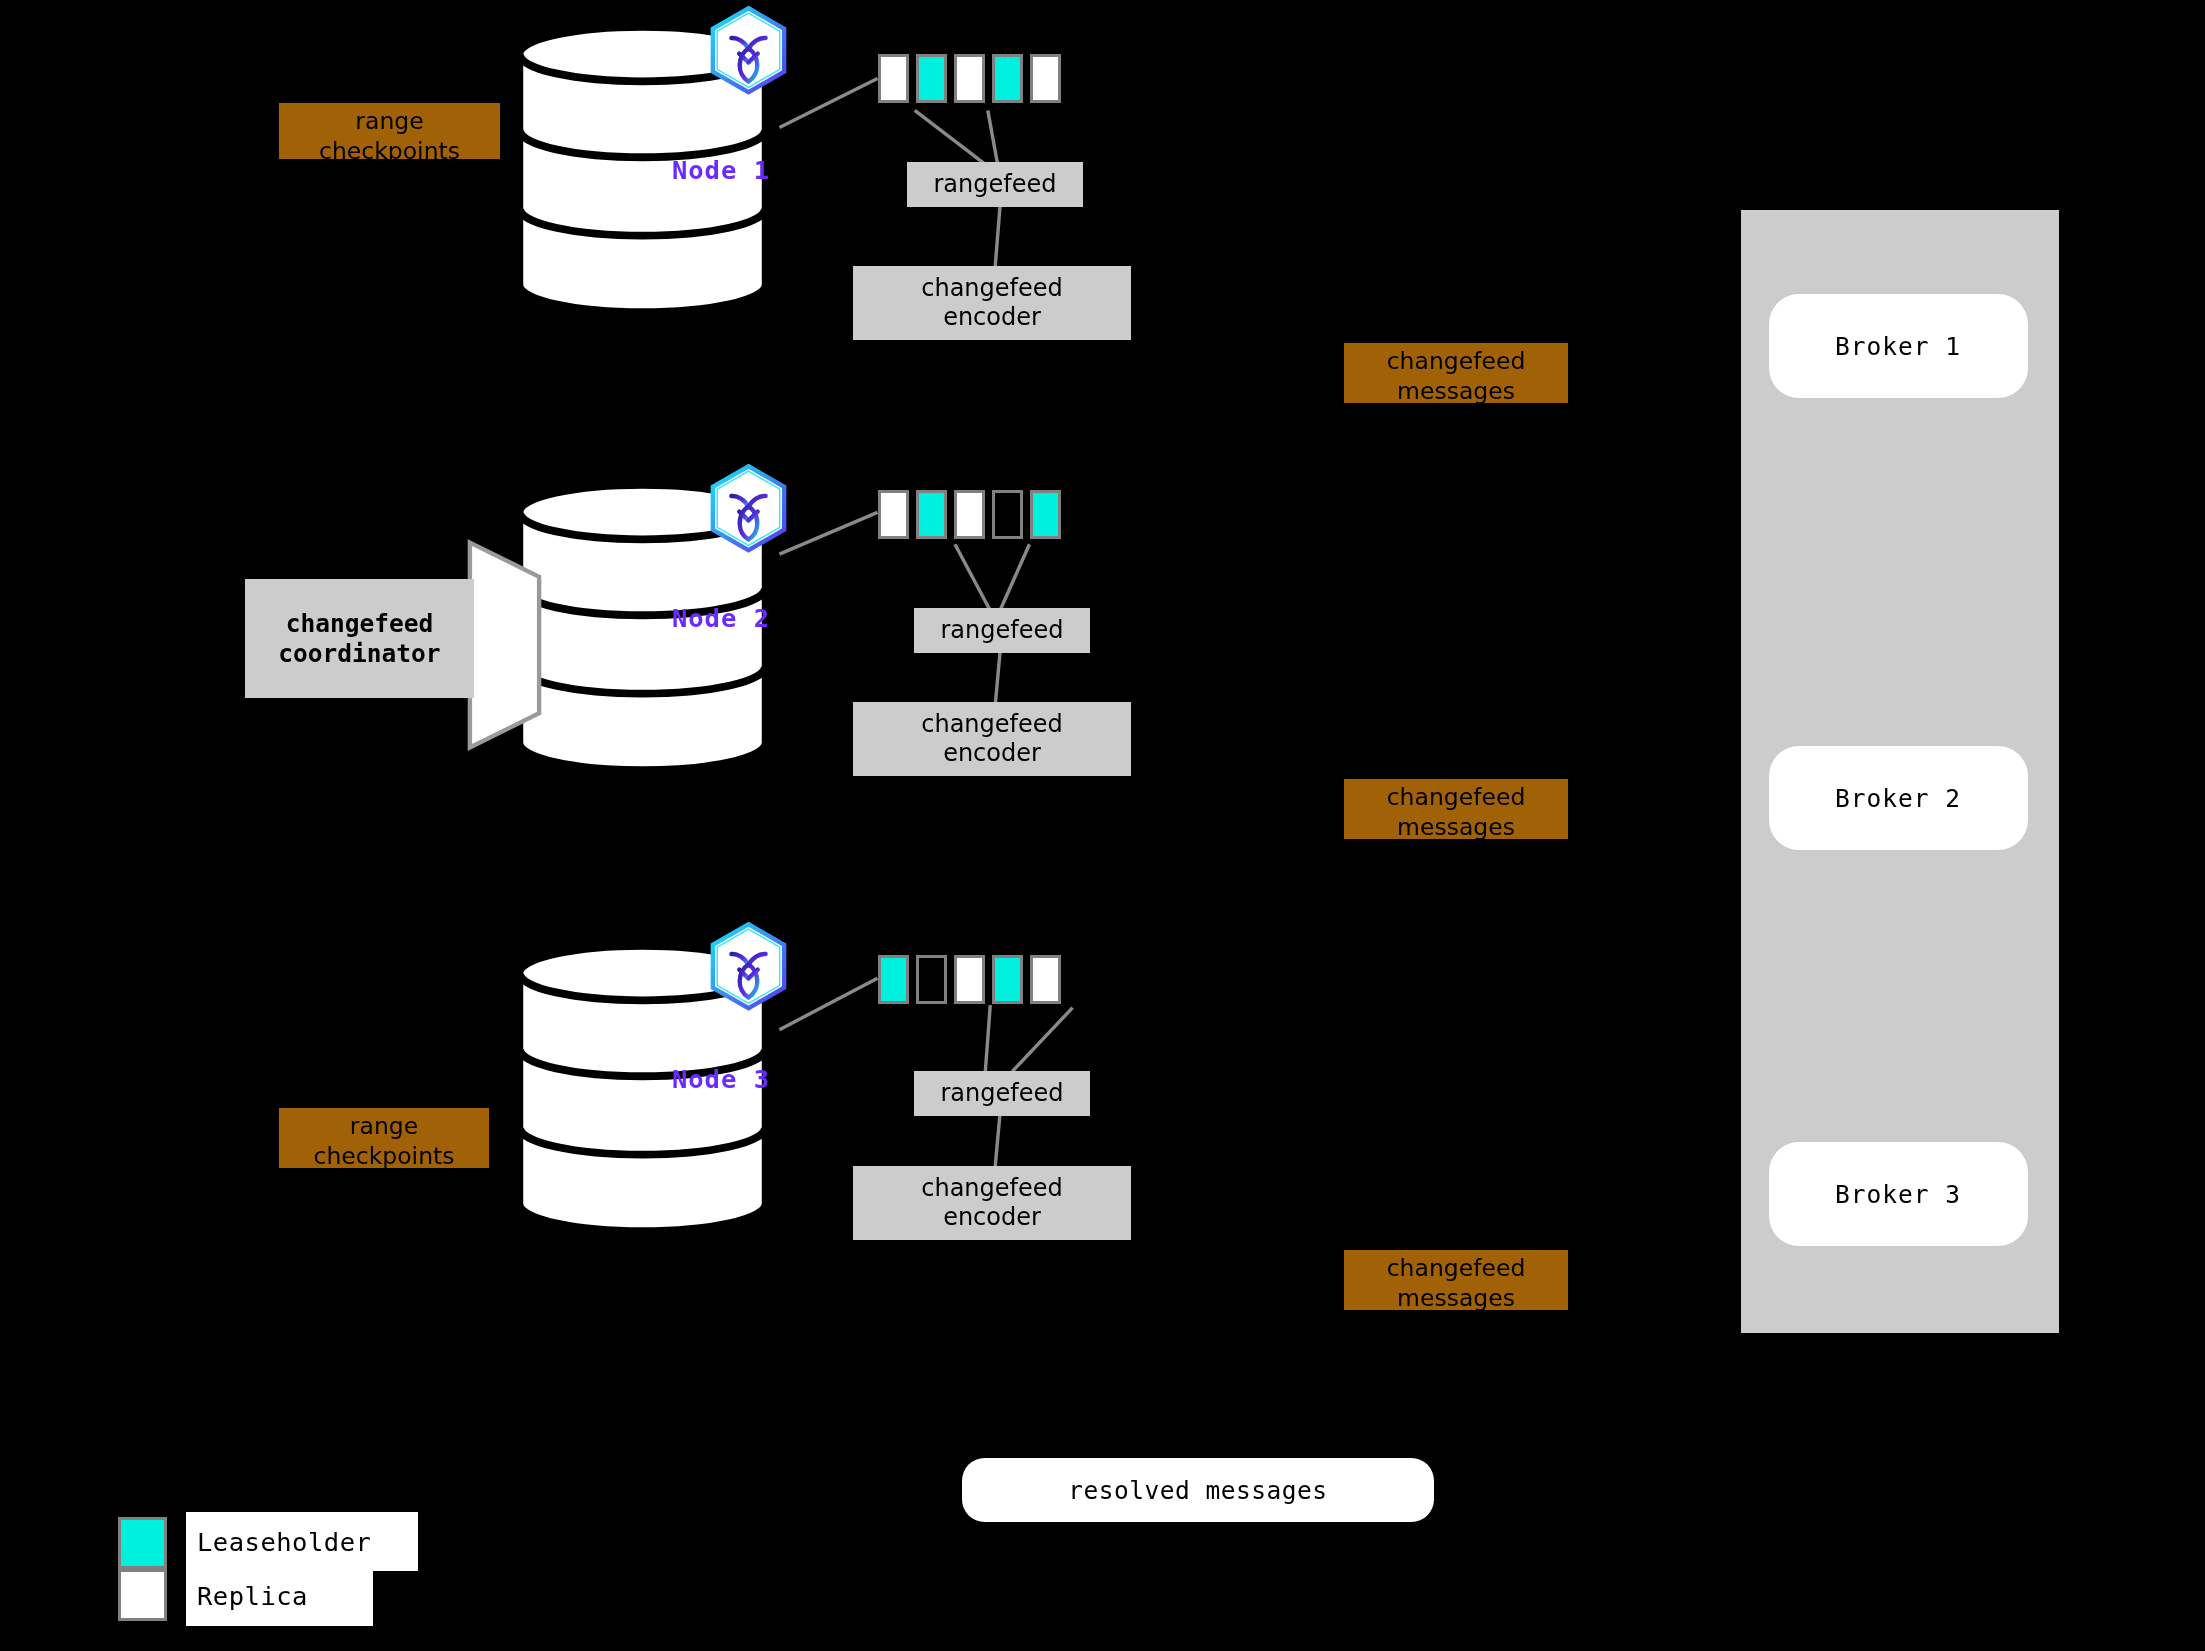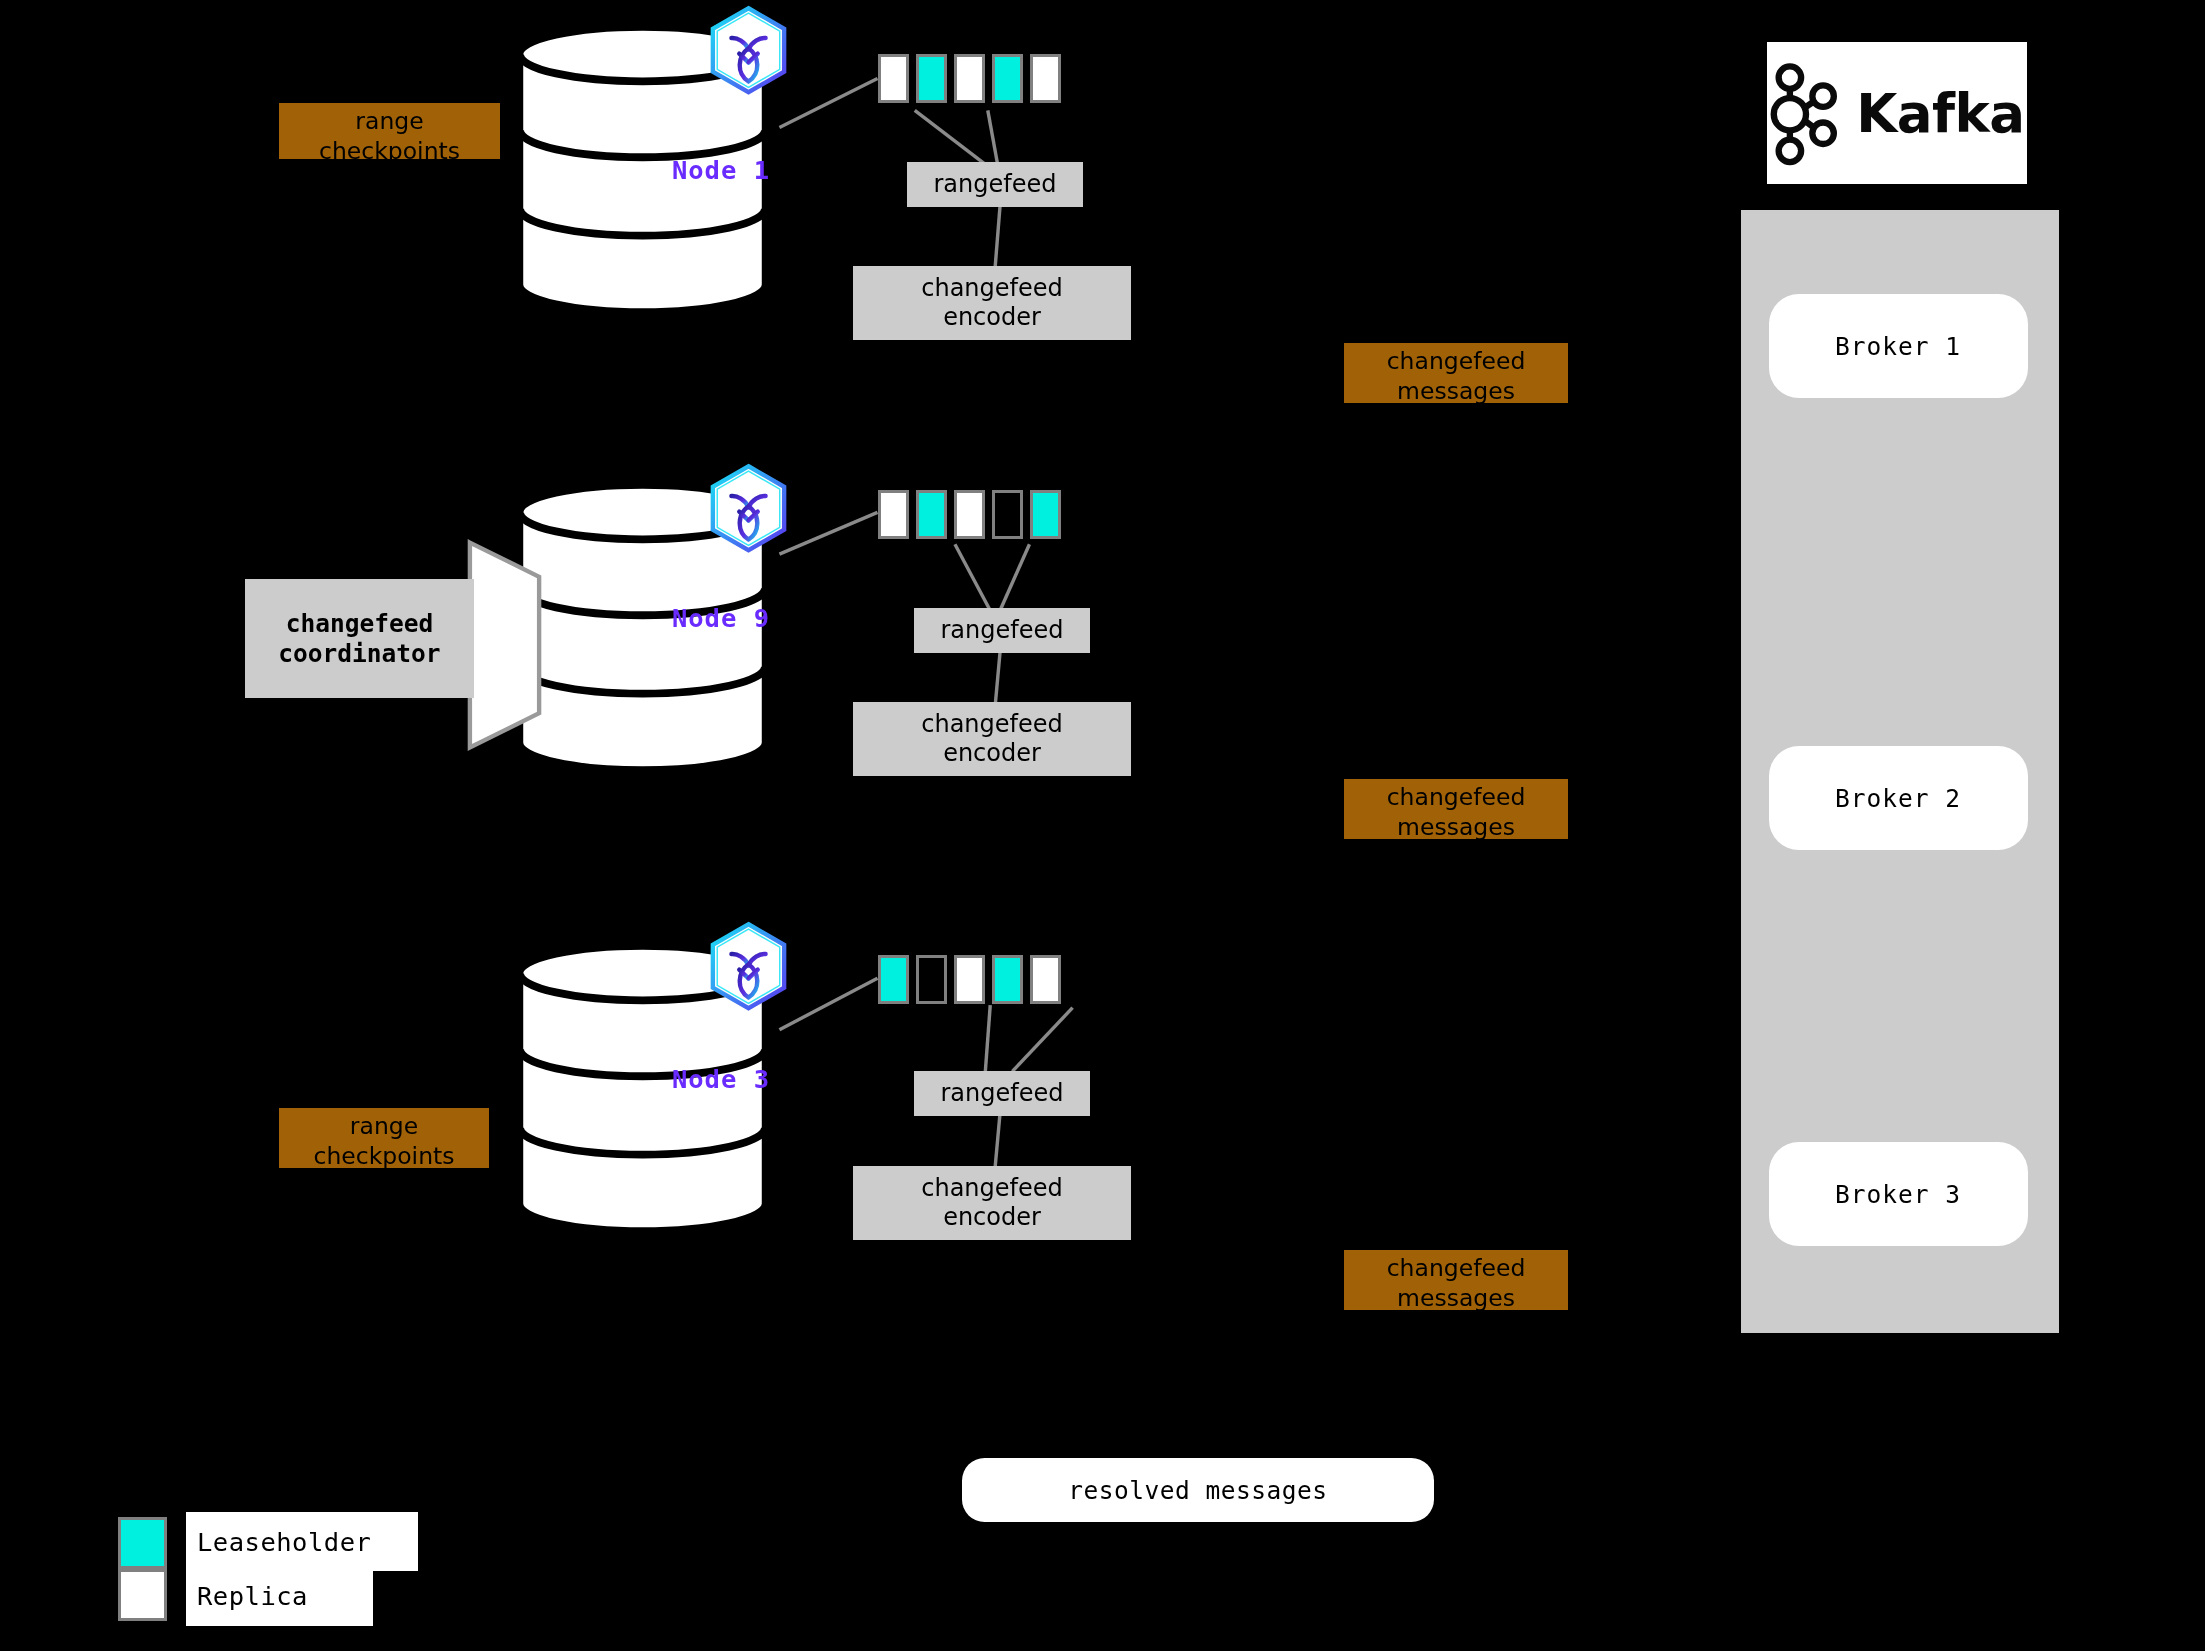--- a/index.html
+++ b/index.html
@@ -181,21 +181,21 @@
 checkpoints</div>
   </div>
 
   <div class="cyl" style="left:515px;top:483px;">
     <svg viewBox="0 0 520 590">
       <path d="M10 60 A250 55 0 0 1 510 60 L510 530 A250 55 0 0 1 10 530 Z" fill="#ffffff" stroke="#000000" stroke-width="13"></path>
       <path d="M10 60 A250 55 0 0 0 510 60" fill="none" stroke="#000000" stroke-width="16"></path>
       <path d="M10 215 A250 55 0 0 0 510 215" fill="none" stroke="#000000" stroke-width="16"></path>
       <path d="M10 375 A250 55 0 0 0 510 375" fill="none" stroke="#000000" stroke-width="16"></path>
     </svg>
-    <div class="node-label" style="top:120px;">Node 9</div>
+    <div class="node-label" style="top:120px;">Node 2</div>
   </div>
 
   <div class="crdb-badge" style="left:707px;top:463px;">
     <svg viewBox="0 0 170 185">
       <defs>
         <linearGradient id="hexg2" x1="0" y1="0" x2="1" y2="1">
           <stop offset="0%" stop-color="#18e3f5"></stop>
             <stop offset="100%" stop-color="#5a36f0"></stop>
         </linearGradient>
         <linearGradient id="bugg2" x1="0" y1="0" x2="1" y2="1">
@@ -298,36 +298,20 @@
   <div class="wbox" style="left:1344px;top:779px;width:224px;height:60px;">
     <div class="inner">changefeed
 messages</div>
   </div>
 
   <div class="wbox" style="left:1344px;top:1250px;width:224px;height:60px;">
     <div class="inner">changefeed
 messages</div>
   </div>
 
-  <div class="kafka-plate" style="left:1767px;top:42px;width:260px;height:142px;">
-    <svg width="74" height="105" viewBox="0 0 150 215">
-      <g fill="none" stroke="#0a0a0a" stroke-width="13">
-        <circle cx="42" cy="34" r="23"></circle>
-        <circle cx="42" cy="184" r="23"></circle>
-        <circle cx="42" cy="109" r="33"></circle>
-        <circle cx="110" cy="72" r="22"></circle>
-        <circle cx="110" cy="148" r="22"></circle>
-        <line x1="42" y1="57" x2="42" y2="76"></line>
-        <line x1="42" y1="142" x2="42" y2="161"></line>
-        <line x1="72" y1="96" x2="92" y2="82"></line>
-        <line x1="72" y1="122" x2="92" y2="137"></line>
-      </g>
-    </svg>
-    <span class="kafka-word">Kafka</span>
-  </div>
 
   <div class="broker-panel" style="left:1741px;top:210px;width:318px;height:1123px;">
     <div class="broker" style="left:27.5px;top:84px;width:259px;height:104px;">Broker 1</div>
     <div class="broker" style="left:27.5px;top:536px;width:259px;height:104px;">Broker 2</div>
     <div class="broker" style="left:27.5px;top:932px;width:259px;height:104px;">Broker 3</div>
   </div>
 
   <div class="pill" style="left:962px;top:1458px;width:472px;height:64px;">resolved messages</div>
 
   <div class="legend-swatch leaseholder" style="left:118px;top:1517px;background:#00f0e0;"></div>

